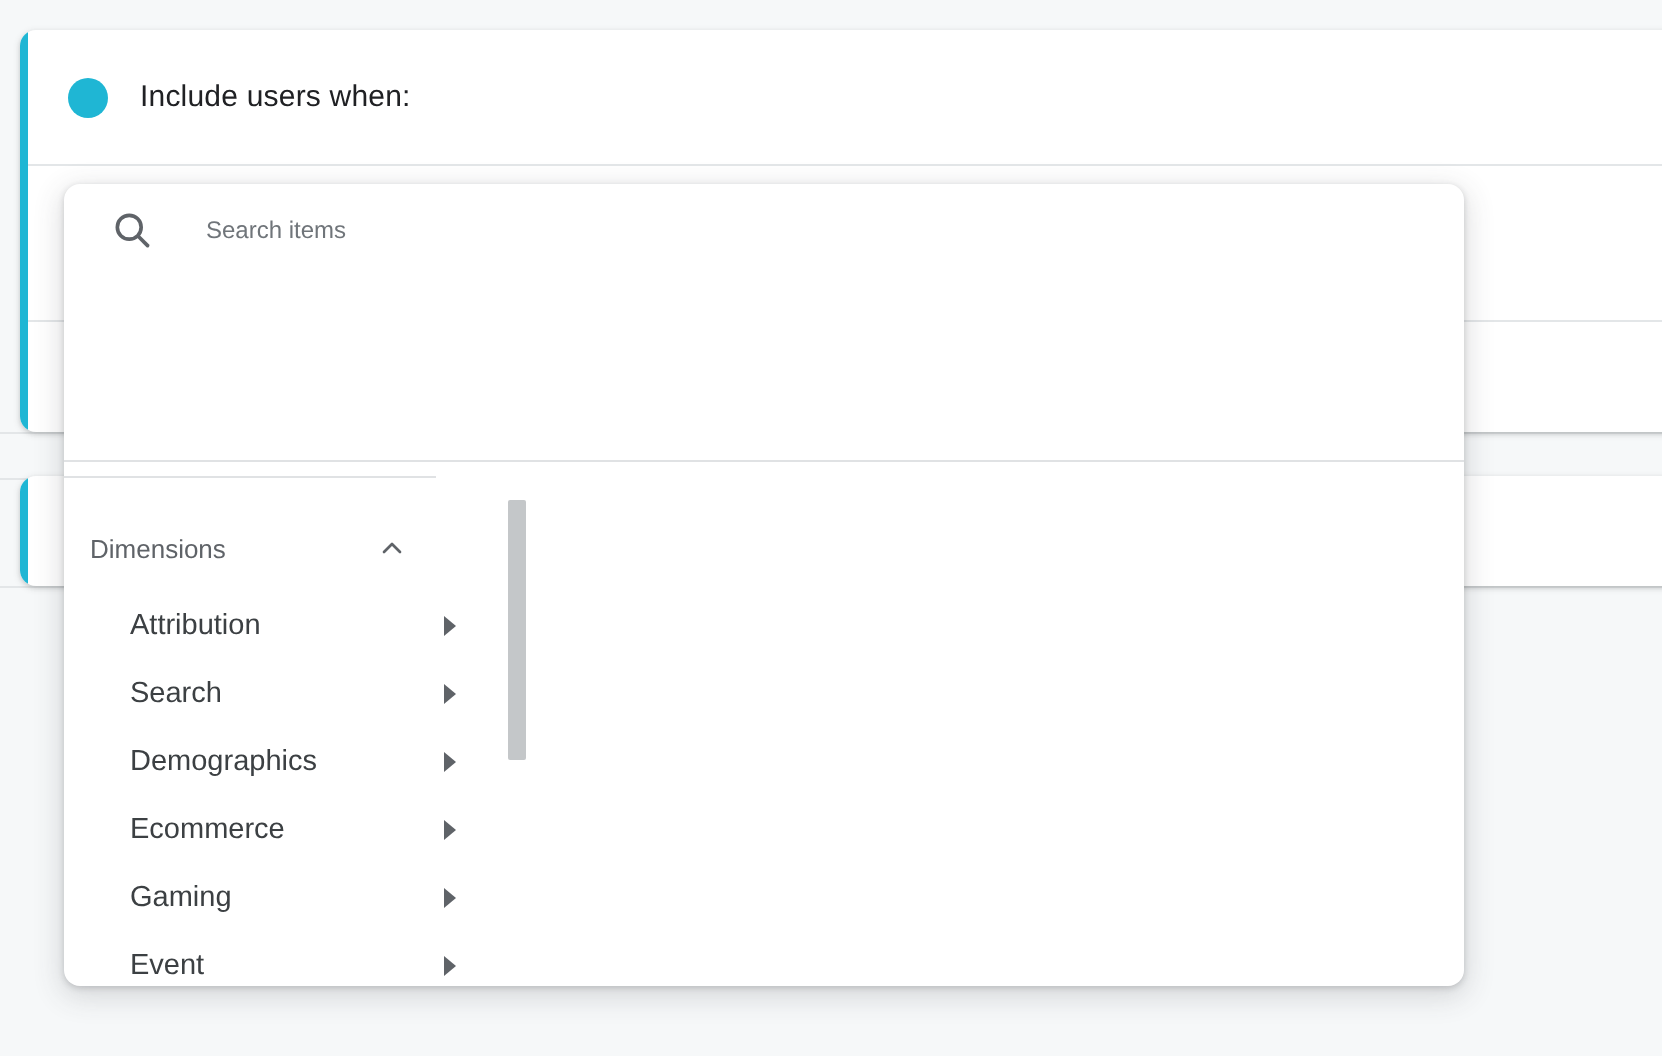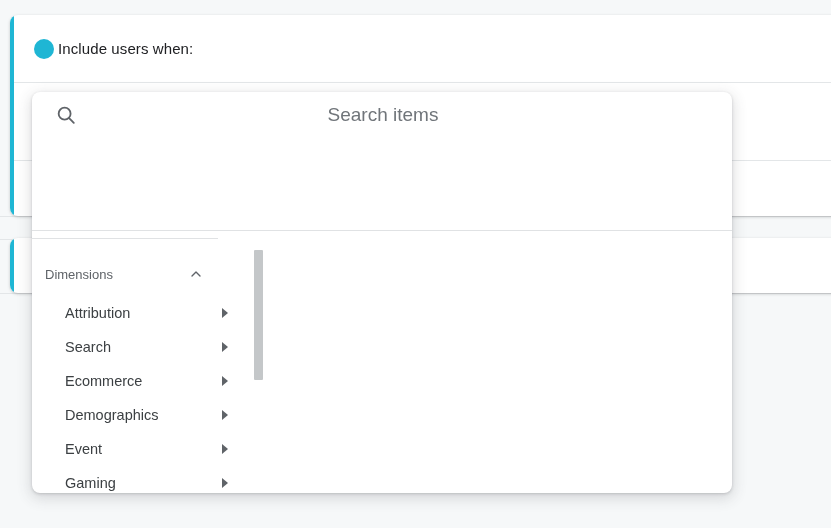--- a/index.html
+++ b/index.html
@@ -53,21 +53,21 @@
     box-sizing: border-box;
   }
   .dot-teal {
     width: 20px;
     height: 20px;
     border-radius: 50%;
     background: #1fb6d4;
     flex: none;
   }
   .card-header-label {
-    margin-left: 4px;
+    margin-left: 16px;
     font-size: 15px;
     color: #202124;
     letter-spacing: .1px;
   }
   .card-row-divider {
     position: absolute;
     left: 4px;
     right: 0;
     height: 1px;
     background: #e3e6e8;
@@ -114,26 +114,25 @@
     height: 22px;
     flex: none;
     margin-left: 7px;
     color: #5f6368;
   }
   .search-input {
     border: none;
     outline: none;
     margin-left: 26px;
     font-family: "Liberation Sans", sans-serif;
-    font-size: 19px;
+    font-size: 12px;
     color: #202124;
     background: transparent;
     width: 560px;
     padding: 0;
-    text-align: center;
   }
   .search-input::placeholder {
     color: #70757a;
     opacity: 1;
   }
   .search-divider-full {
     position: absolute;
     left: 0;
     right: 0;
     top: 138px;
@@ -265,33 +264,33 @@
   <div class="item-list" id="item-list">
       <div class="list-item">
         <span class="list-item-label">Attribution</span>
         <span class="caret-right"></span>
       </div>
       <div class="list-item">
         <span class="list-item-label">Search</span>
         <span class="caret-right"></span>
       </div>
       <div class="list-item">
+        <span class="list-item-label">Demographics</span>
+        <span class="caret-right"></span>
+      </div>
+      <div class="list-item">
         <span class="list-item-label">Ecommerce</span>
         <span class="caret-right"></span>
       </div>
       <div class="list-item">
-        <span class="list-item-label">Demographics</span>
+        <span class="list-item-label">Gaming</span>
         <span class="caret-right"></span>
       </div>
       <div class="list-item">
         <span class="list-item-label">Event</span>
-        <span class="caret-right"></span>
-      </div>
-      <div class="list-item">
-        <span class="list-item-label">Gaming</span>
         <span class="caret-right"></span>
       </div>
       <div class="list-item"></div>
     </div>
 
   <div class="scroll-track">
     <div class="scroll-thumb"></div>
   </div>
 
 </div>

